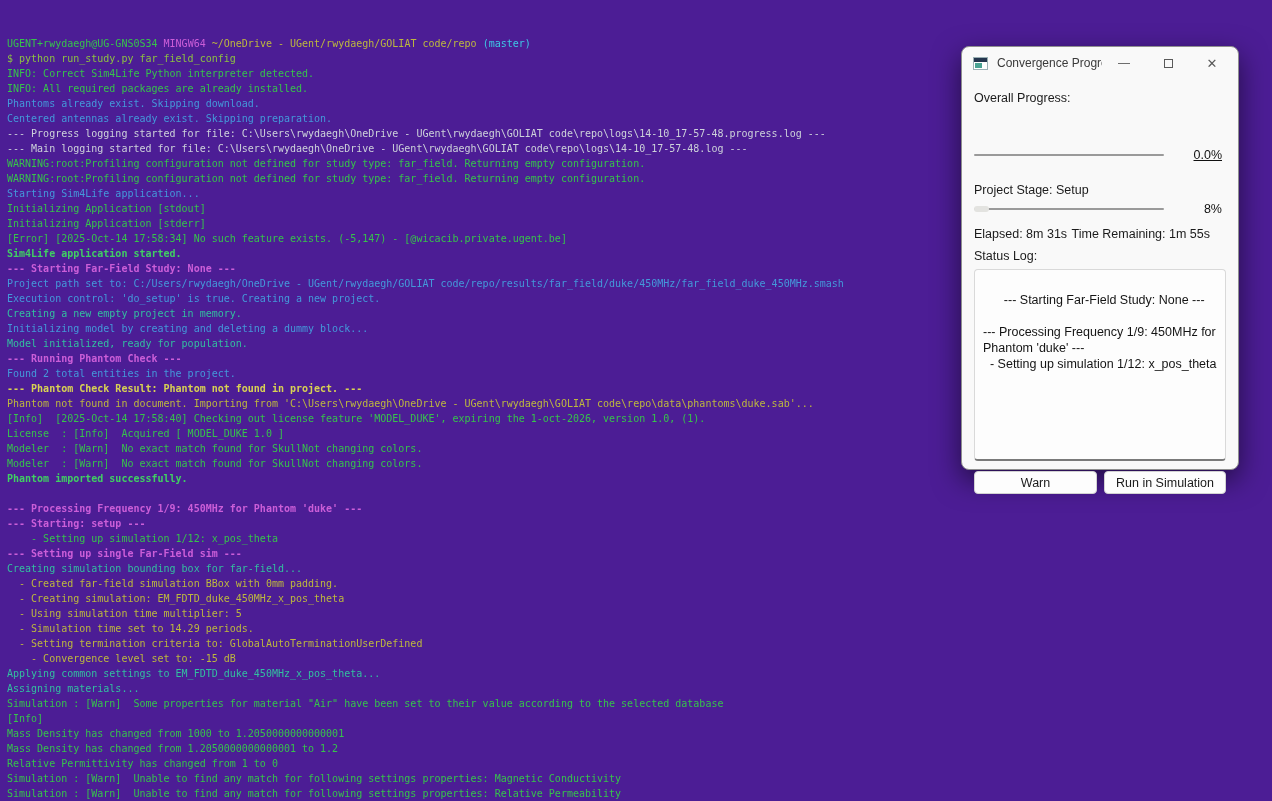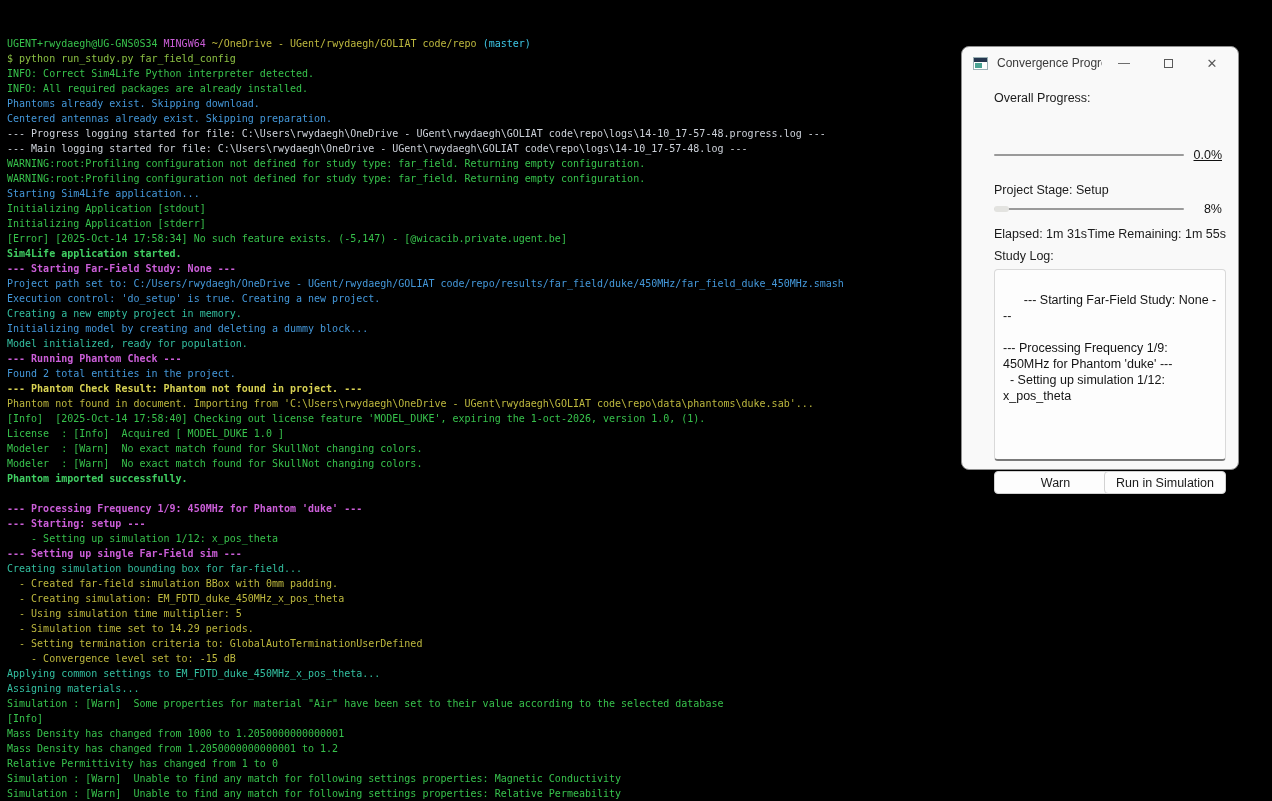--- a/index.html
+++ b/index.html
@@ -7,21 +7,21 @@
   body {
     background: #191e2a;
     font-family: "Liberation Sans", sans-serif;
     position: relative;
   }
 
   
   .terminal {
     position: absolute;
     inset: 0;
-    background: #000000;
+    background: #4c1d95;
     padding: 6px 0 0 7px;
     font-family: "DejaVu Sans Mono", "Liberation Mono", monospace;
     font-size: 10px;
     line-height: 15px;
     white-space: pre;
     cursor: text;
   }
   .term-line { height: 15px; }
 
   
@@ -73,21 +73,21 @@
     width: 44px; height: 100%;
     display: flex; align-items: center; justify-content: center;
     color: #5a5a5a; font-size: 12px;
     background: transparent; border: none;
     font-family: "Liberation Sans", sans-serif;
     cursor: default;
   }
   .maxbox { width: 9px; height: 9px; border: 1px solid #5a5a5a; display: inline-block; }
   .closebtn { font-size: 13px; }
 
-  .dlg-body { position: absolute; left: 0; right: 0; top: 32px; bottom: 0; margin-left: 20px; }
+  .dlg-body { position: absolute; left: 0; right: 0; top: 32px; bottom: 0; }
   .dlg-label { position: absolute; left: 12px; font-size: 12.5px; color: #1b1b1b; white-space: nowrap; }
 
   .pbar {
     position: absolute;
     left: 12px;
     width: 190px;
     height: 8px;
   }
   .pbar .groove {
     position: absolute; left: 0; right: 0; top: 3px; height: 2px;
@@ -166,24 +166,24 @@
     </div>
     <div class="pct" style="top:69px;text-decoration:underline;">0.0%</div>
 
     <div class="dlg-label" style="top:104px;">Project Stage: Setup</div>
     <div class="pbar" style="top:126px;">
       <div class="groove"></div>
       <div class="chunk" style="width: 8%;"></div>
     </div>
     <div class="pct" style="top:123px;">8%</div>
 
-    <div class="dlg-label" style="top:148px;">Elapsed: 1m 31s</div>
-    <div class="dlg-label" style="left:auto; right:12px; top:148px;text-align:center;">Time Remaining: 1m 55s</div>
+    <div class="dlg-label" style="top:148px;">Elapsed: 8m 31s</div>
+    <div class="dlg-label" style="left:auto; right:28px; top:148px;text-align:center;">Time Remaining: 1m 55s</div>
 
-    <div class="dlg-label" style="top:170px;">Study Log:</div>
+    <div class="dlg-label" style="top:170px;">Status Log:</div>
     <div class="status-log">
       <span>--- Starting Far-Field Study: None ---
 
 --- Processing Frequency 1/9: 450MHz for Phantom 'duke' ---
   - Setting up simulation 1/12: x_pos_theta</span>
     </div>
 
     <button class="dlg-btn stop-btn">Warn</button>
     <button class="dlg-btn runbg-btn">Run in Simulation</button>
   </div>

